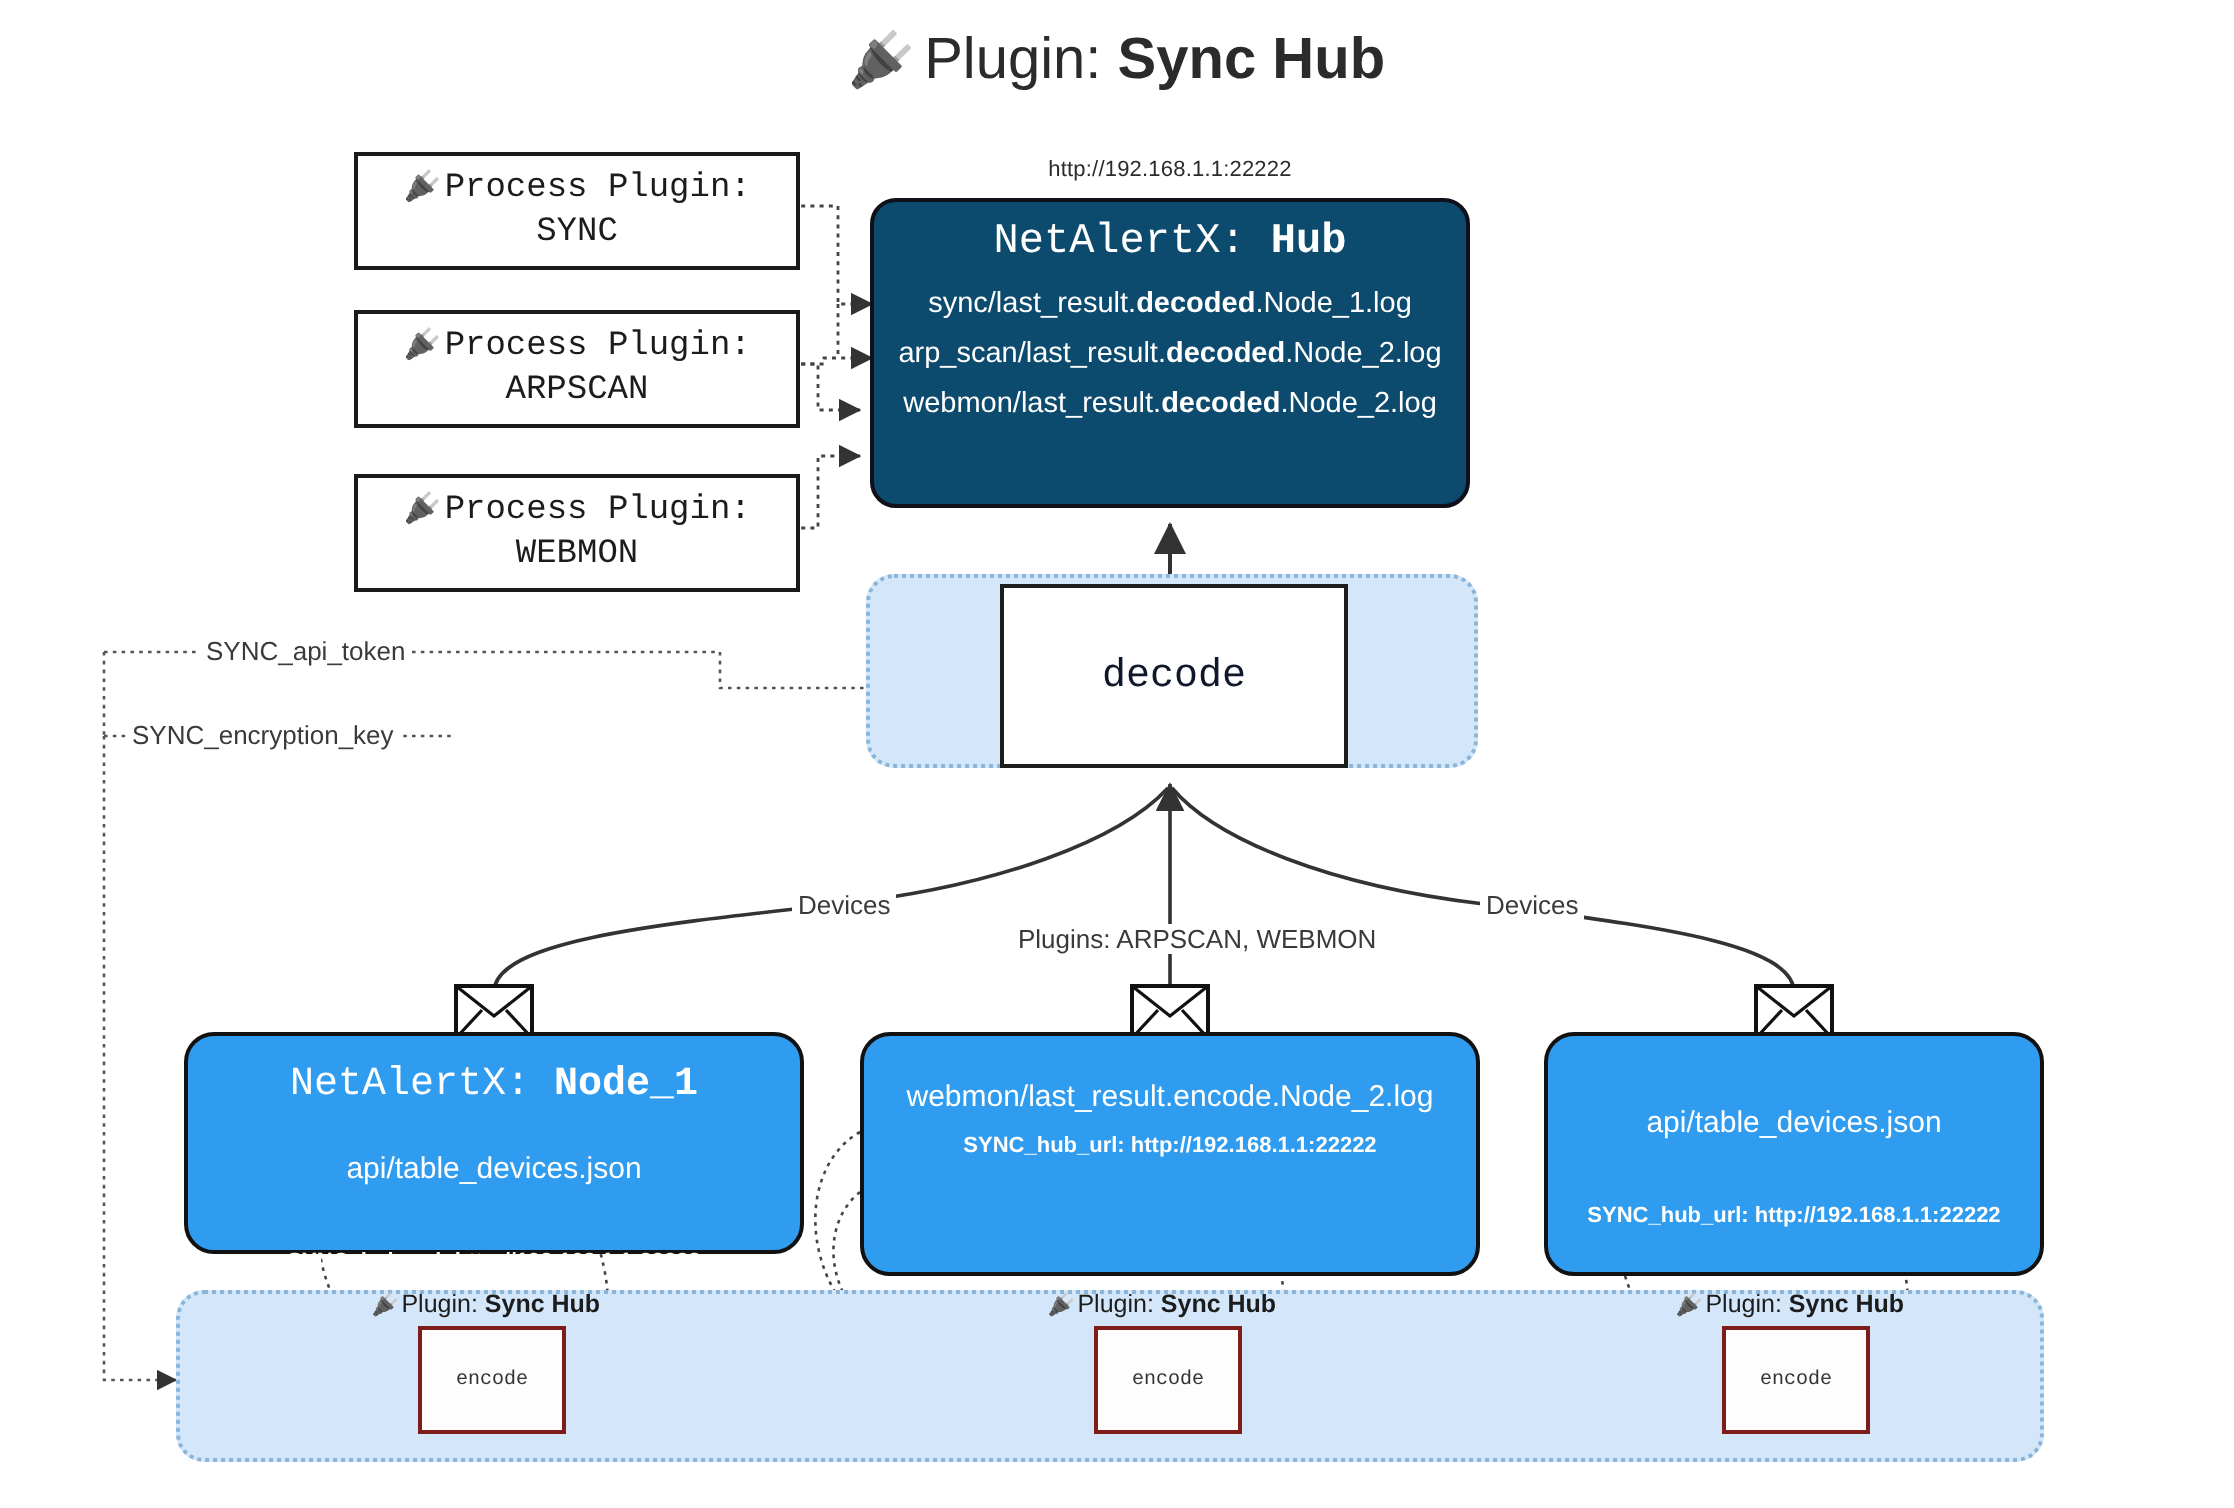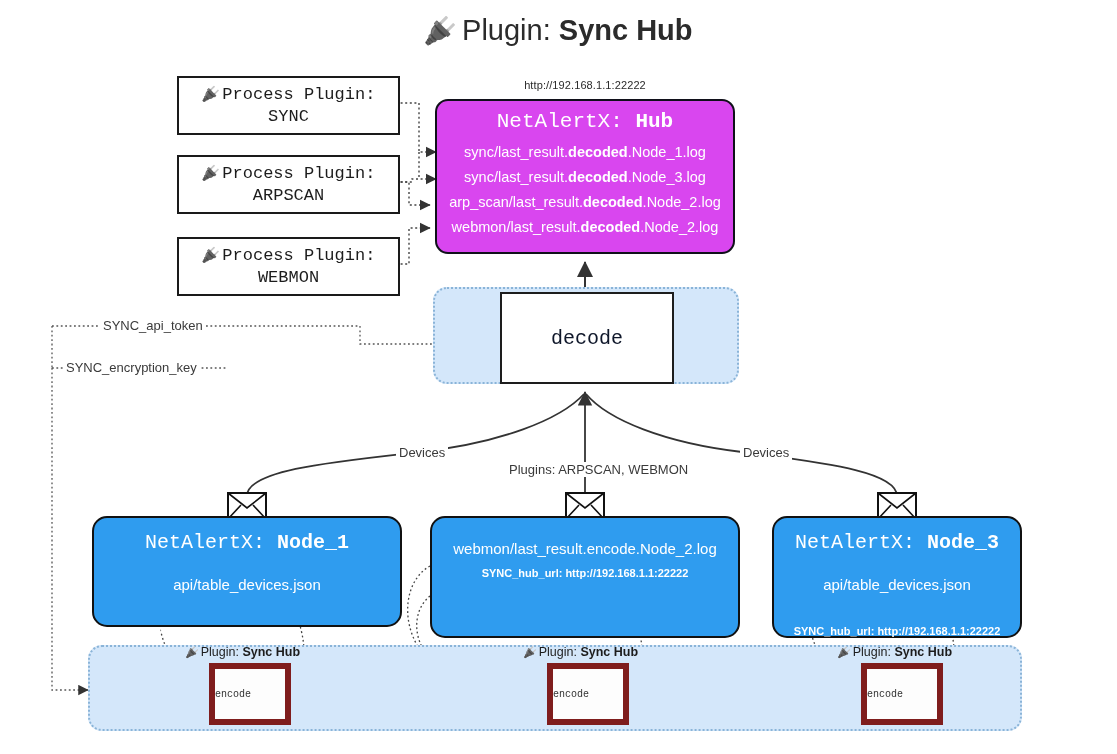--- a/index.html
+++ b/index.html
@@ -15,21 +15,21 @@
 
   
   .pbox{border:2px solid #1a1a1a;background:#fff;width:219px;height:55px;
         display:flex;flex-direction:column;align-items:center;justify-content:center;
         font-family:"Liberation Mono",monospace;font-size:17px;color:#1c1c1c;line-height:1.25;}
   .pbox .r1{white-space:nowrap;}
   .pbox .plug{font-size:15px;display:inline-block;transform:scaleX(-1);margin-right:2px;}
 
   
   #huburl{font-size:11px;font-weight:normal;color:#2b2b2b;letter-spacing:.1px;}
-  #hub{width:300px;height:155px;background:#d946ef;border:2px solid #10101a;border-radius:13px;
+  #hub{width:300px;height:155px;background:#0c4a6e;border:2px solid #10101a;border-radius:13px;
        box-sizing:border-box;padding-top:9px;}
   #hub .hdr{font-family:"Liberation Mono",monospace;font-size:21px;color:#fff;text-align:center;
             margin-bottom:7px;}
   #hub .hdr b{font-weight:bold;}
   #hub .ln{font-size:14.5px;color:#fff;text-align:center;line-height:1.72;white-space:nowrap;}
   #hub .ln b{font-weight:bold;}
 
   
   .bluebox{background:#d4e7fa;border:2px dotted #8ab4d8;border-radius:14px;box-sizing:border-box;}
 
@@ -43,22 +43,22 @@
 
   
   .node{background:#2f9cef;border:2.5px solid #111;border-radius:15px;box-sizing:border-box;
         padding-top:13px;}
   .node .hdr{font-family:"Liberation Mono",monospace;font-size:20px;color:#fff;text-align:center;}
   .node .hdr b{font-weight:bold;}
   .node .ln{font-size:15px;color:#fff;text-align:center;white-space:nowrap;}
   .node .url{font-size:11px;color:#fff;text-align:center;font-weight:bold;white-space:nowrap;}
 
   
-  .enc{width:70px;height:50px;background:#fdfdfd;border:6px solid #7f1d1d;
-       display:flex;align-items:center;
+  .enc{width:70px;height:50px;background:#fdfdfd;border:2px solid #7f1d1d;
+       display:flex;align-items:center;justify-content:center;
        font-family:"Liberation Mono",monospace;font-size:10px;color:#333;}
   .enclab{font-size:12.5px;color:#1c1c1c;white-space:nowrap;}
   .enclab b{font-weight:bold;}
   .enclab .plug{font-size:11px;display:inline-block;transform:scaleX(-1);margin-right:1px;}
 
   .env{width:40px;height:28px;}
 </style>
 </head>
 <body>
 
@@ -142,21 +142,20 @@
   <div>WEBMON</div>
 </div>
 
 <div class="abs" id="huburl" style="left:435px;top:79px;width:300px;text-align:center;">http://192.168.1.1:22222</div>
 <div class="abs" id="hub" style="left:435px;top:99px;">
   <div class="hdr">
     <span>NetAlertX:</span>
     <b>Hub</b>
   </div>
   <div class="ln"><span>sync/last_result.</span><b>decoded</b><span>.Node_1.log</span></div>
-  <div class="ln"><span>sync/last_result.</span><b>decoded</b><span>.Node_3.log</span></div>
   <div class="ln"><span>arp_scan/last_result.</span><b>decoded</b><span>.Node_2.log</span></div>
   <div class="ln"><span>webmon/last_result.</span><b>decoded</b><span>.Node_2.log</span></div>
 </div>
 
 <div class="abs bluebox" style="left:433px;top:287px;width:306px;height:97px;"></div>
 <div class="abs" id="decode" style="left:500px;top:292px;">
   <span>decode</span>
 </div>
 
 <div class="abs elabel" style="left:100px;top:318px;">SYNC_api_token</div>
@@ -196,24 +195,20 @@
   <div class="ln" style="margin-top:22px;">api/table_devices.json</div>
   <div class="url" style="margin-top:32px;">SYNC_hub_url: http://192.168.1.1:22222</div>
 </div>
 
 <div class="abs node" style="left:430px;top:516px;width:310px;height:122px;">
   <div class="ln" style="margin-top:9px;">webmon/last_result.encode.Node_2.log</div>
   <div class="url" style="margin-top:10px;">SYNC_hub_url: http://192.168.1.1:22222</div>
 </div>
 
 <div class="abs node" style="left:772px;top:516px;width:250px;height:122px;">
-  <div class="hdr">
-    <span>NetAlertX:</span>
-    <b>Node_3</b>
-  </div>
   <div class="ln" style="margin-top:22px;">api/table_devices.json</div>
   <div class="url" style="margin-top:32px;">SYNC_hub_url: http://192.168.1.1:22222</div>
 </div>
 
 <div class="abs bluebox" style="left:88px;top:645px;width:934px;height:86px;"></div>
 
 <div class="abs enclab" style="left:186px;top:645px;">
   <span class="plug">🔌</span><span>Plugin:</span>
   <b>Sync Hub</b>
 </div>

